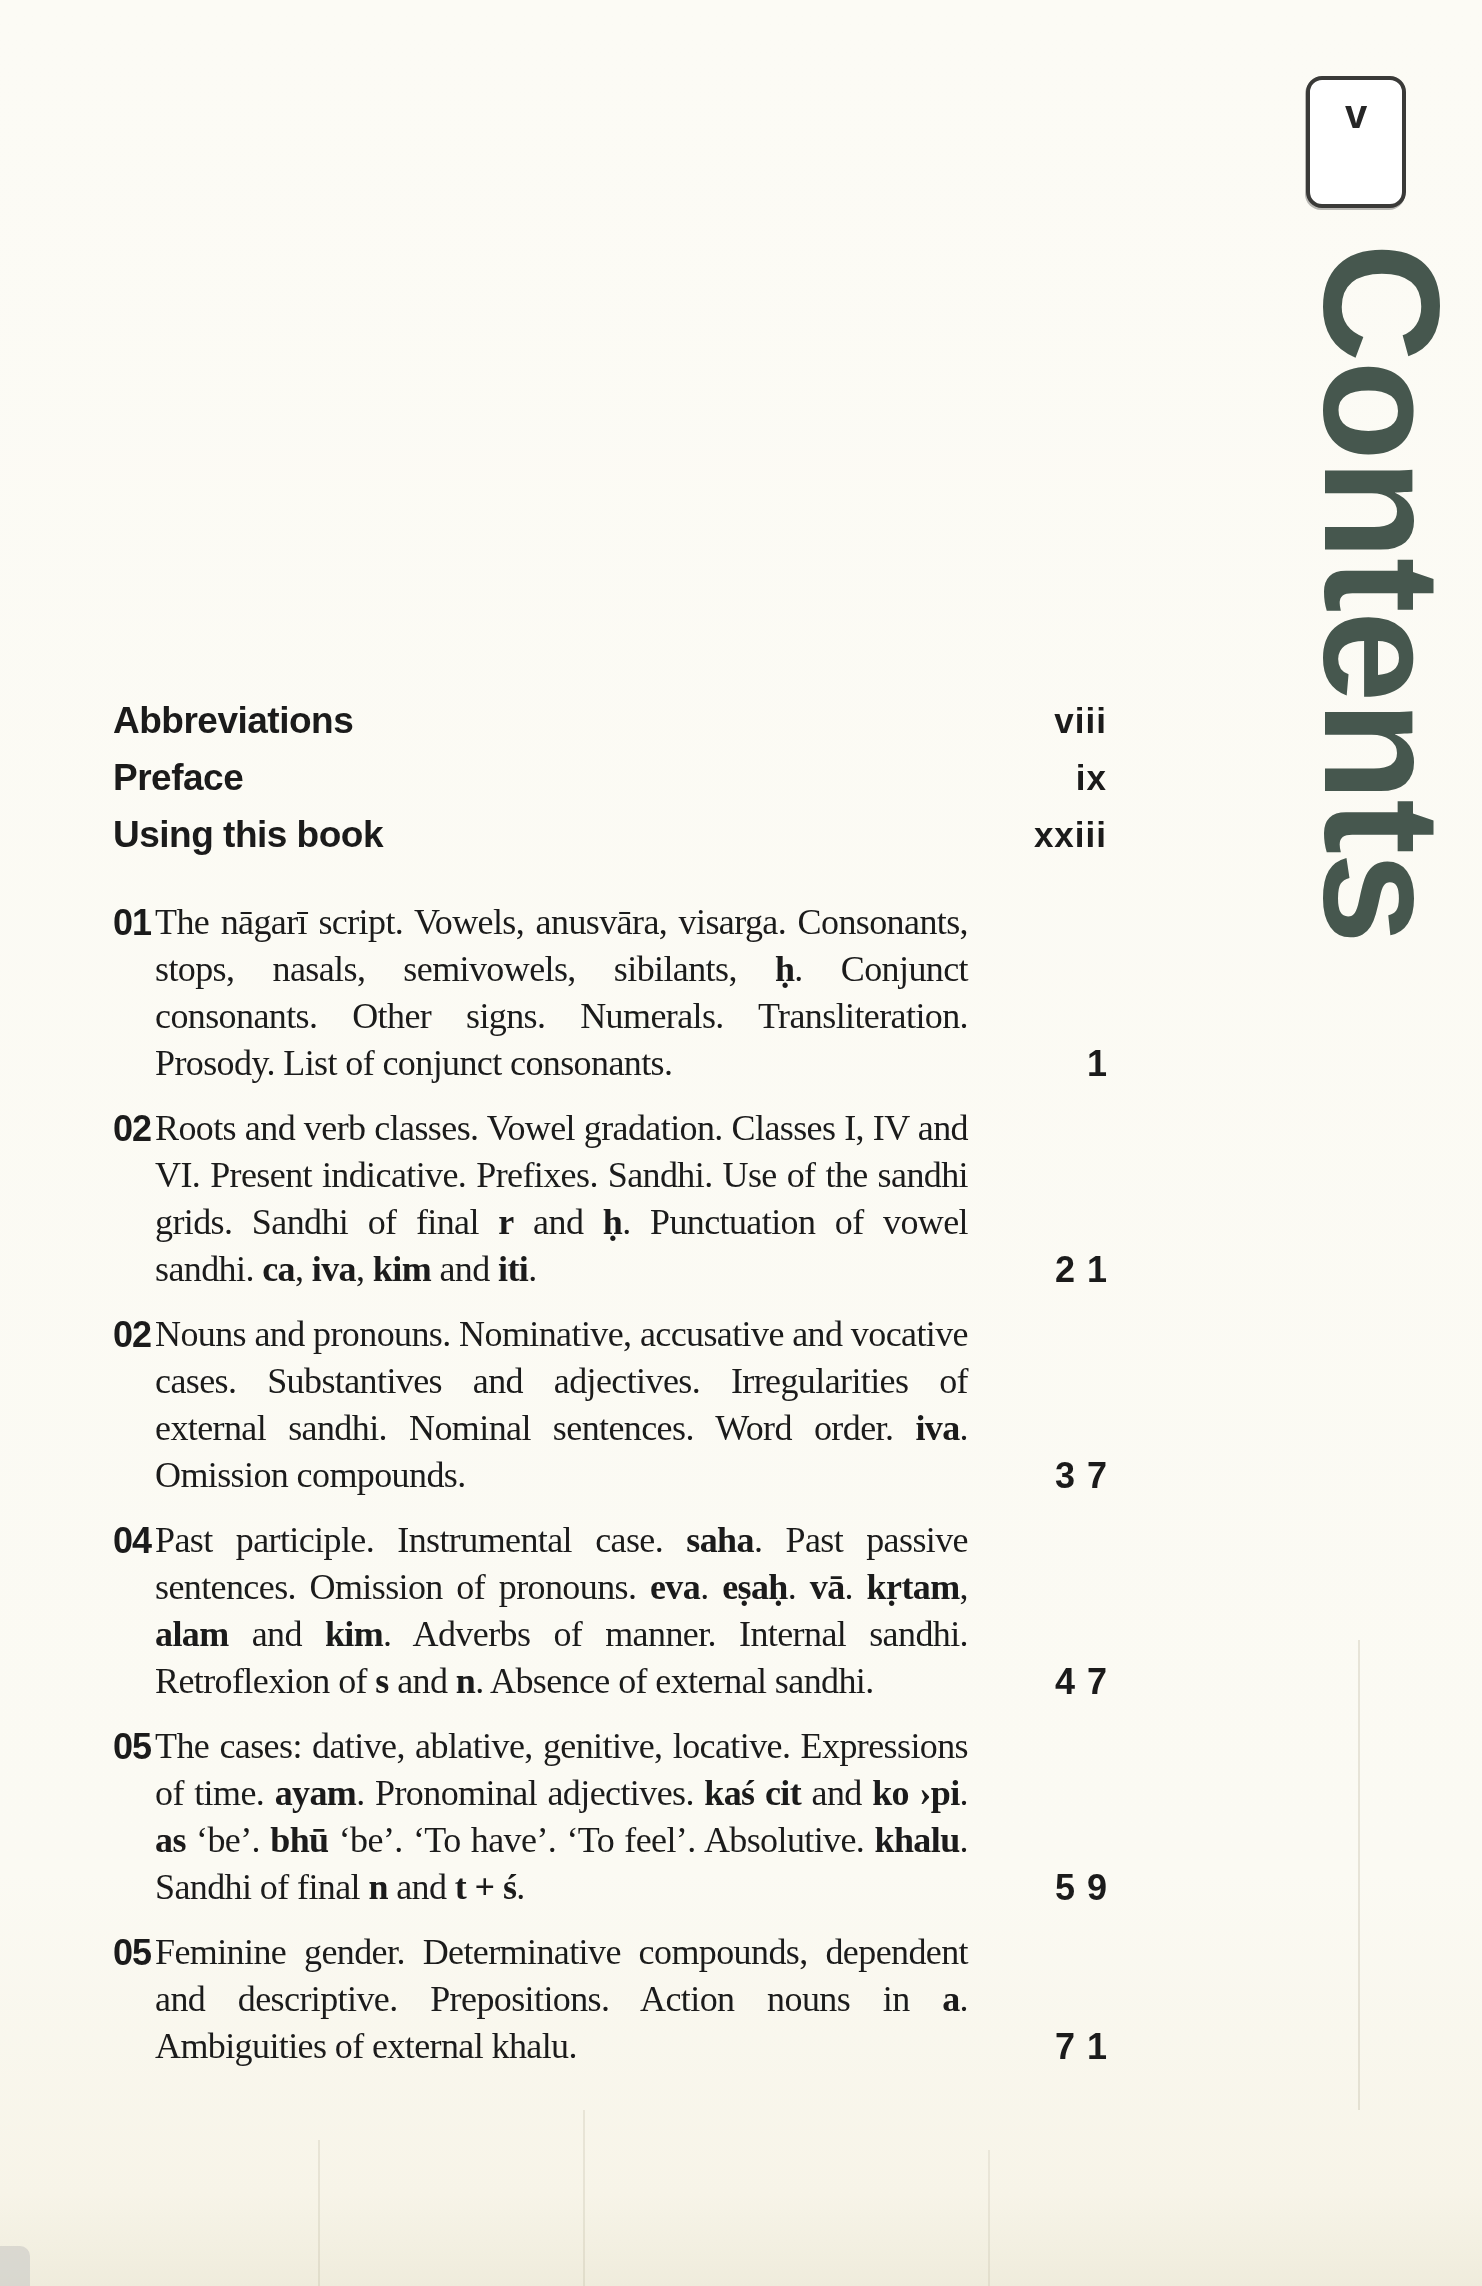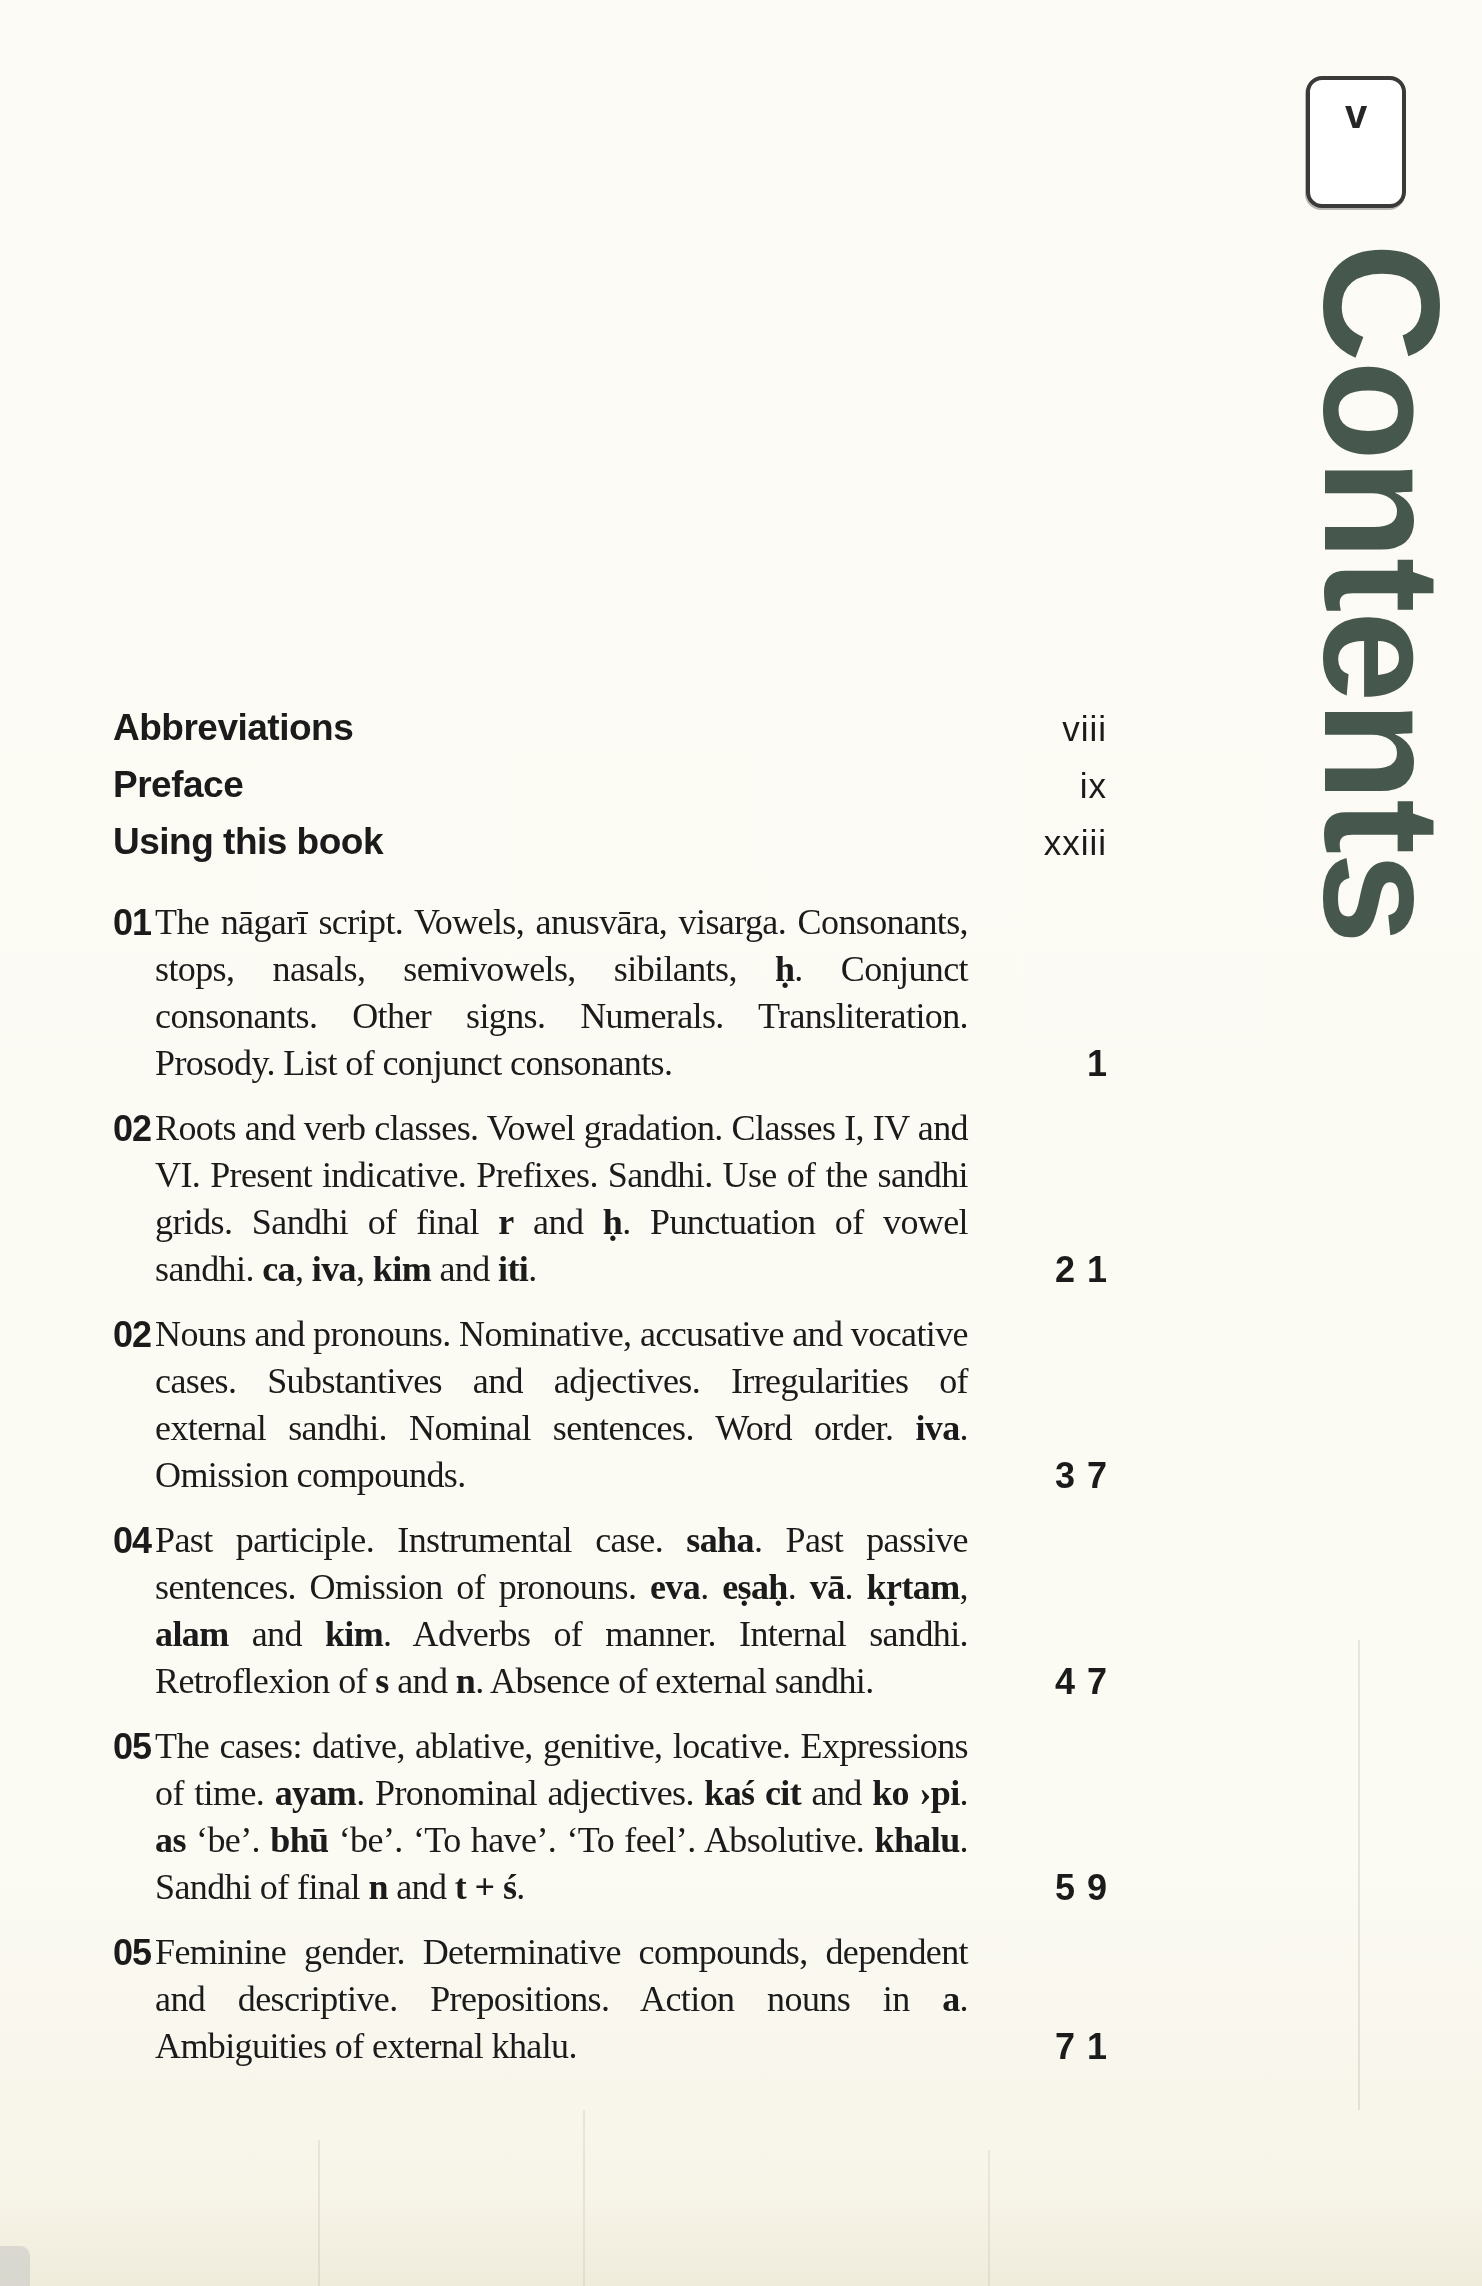--- a/index.html
+++ b/index.html
@@ -53,25 +53,25 @@
     letter-spacing: -2px;
     white-space: nowrap;
   }
 
   
   .toc {
     position: absolute; left: 113px; top: 692px; width: 994px;
   }
 
   .fm-row {
-    display: flex; justify-content: space-between; align-items: flex-end;
+    display: flex; justify-content: space-between; align-items: center;
     height: 57px;
   }
   .fm-label  { font-weight: bold; font-size: 37px; letter-spacing: -0.5px; }
-  .fm-page   { font-weight: normal; font-size: 35px; letter-spacing: 1px; }
+  .fm-page   { font-weight: bold; font-size: 35px; letter-spacing: 1px; }
 
   .chapters { margin-top: 36px; }
   .chapter {
     position: relative;
     padding-left: 42px;      
     padding-right: 139px;    
     margin-bottom: 18px;
     min-height: 47px;
   }
   .ch-num {

